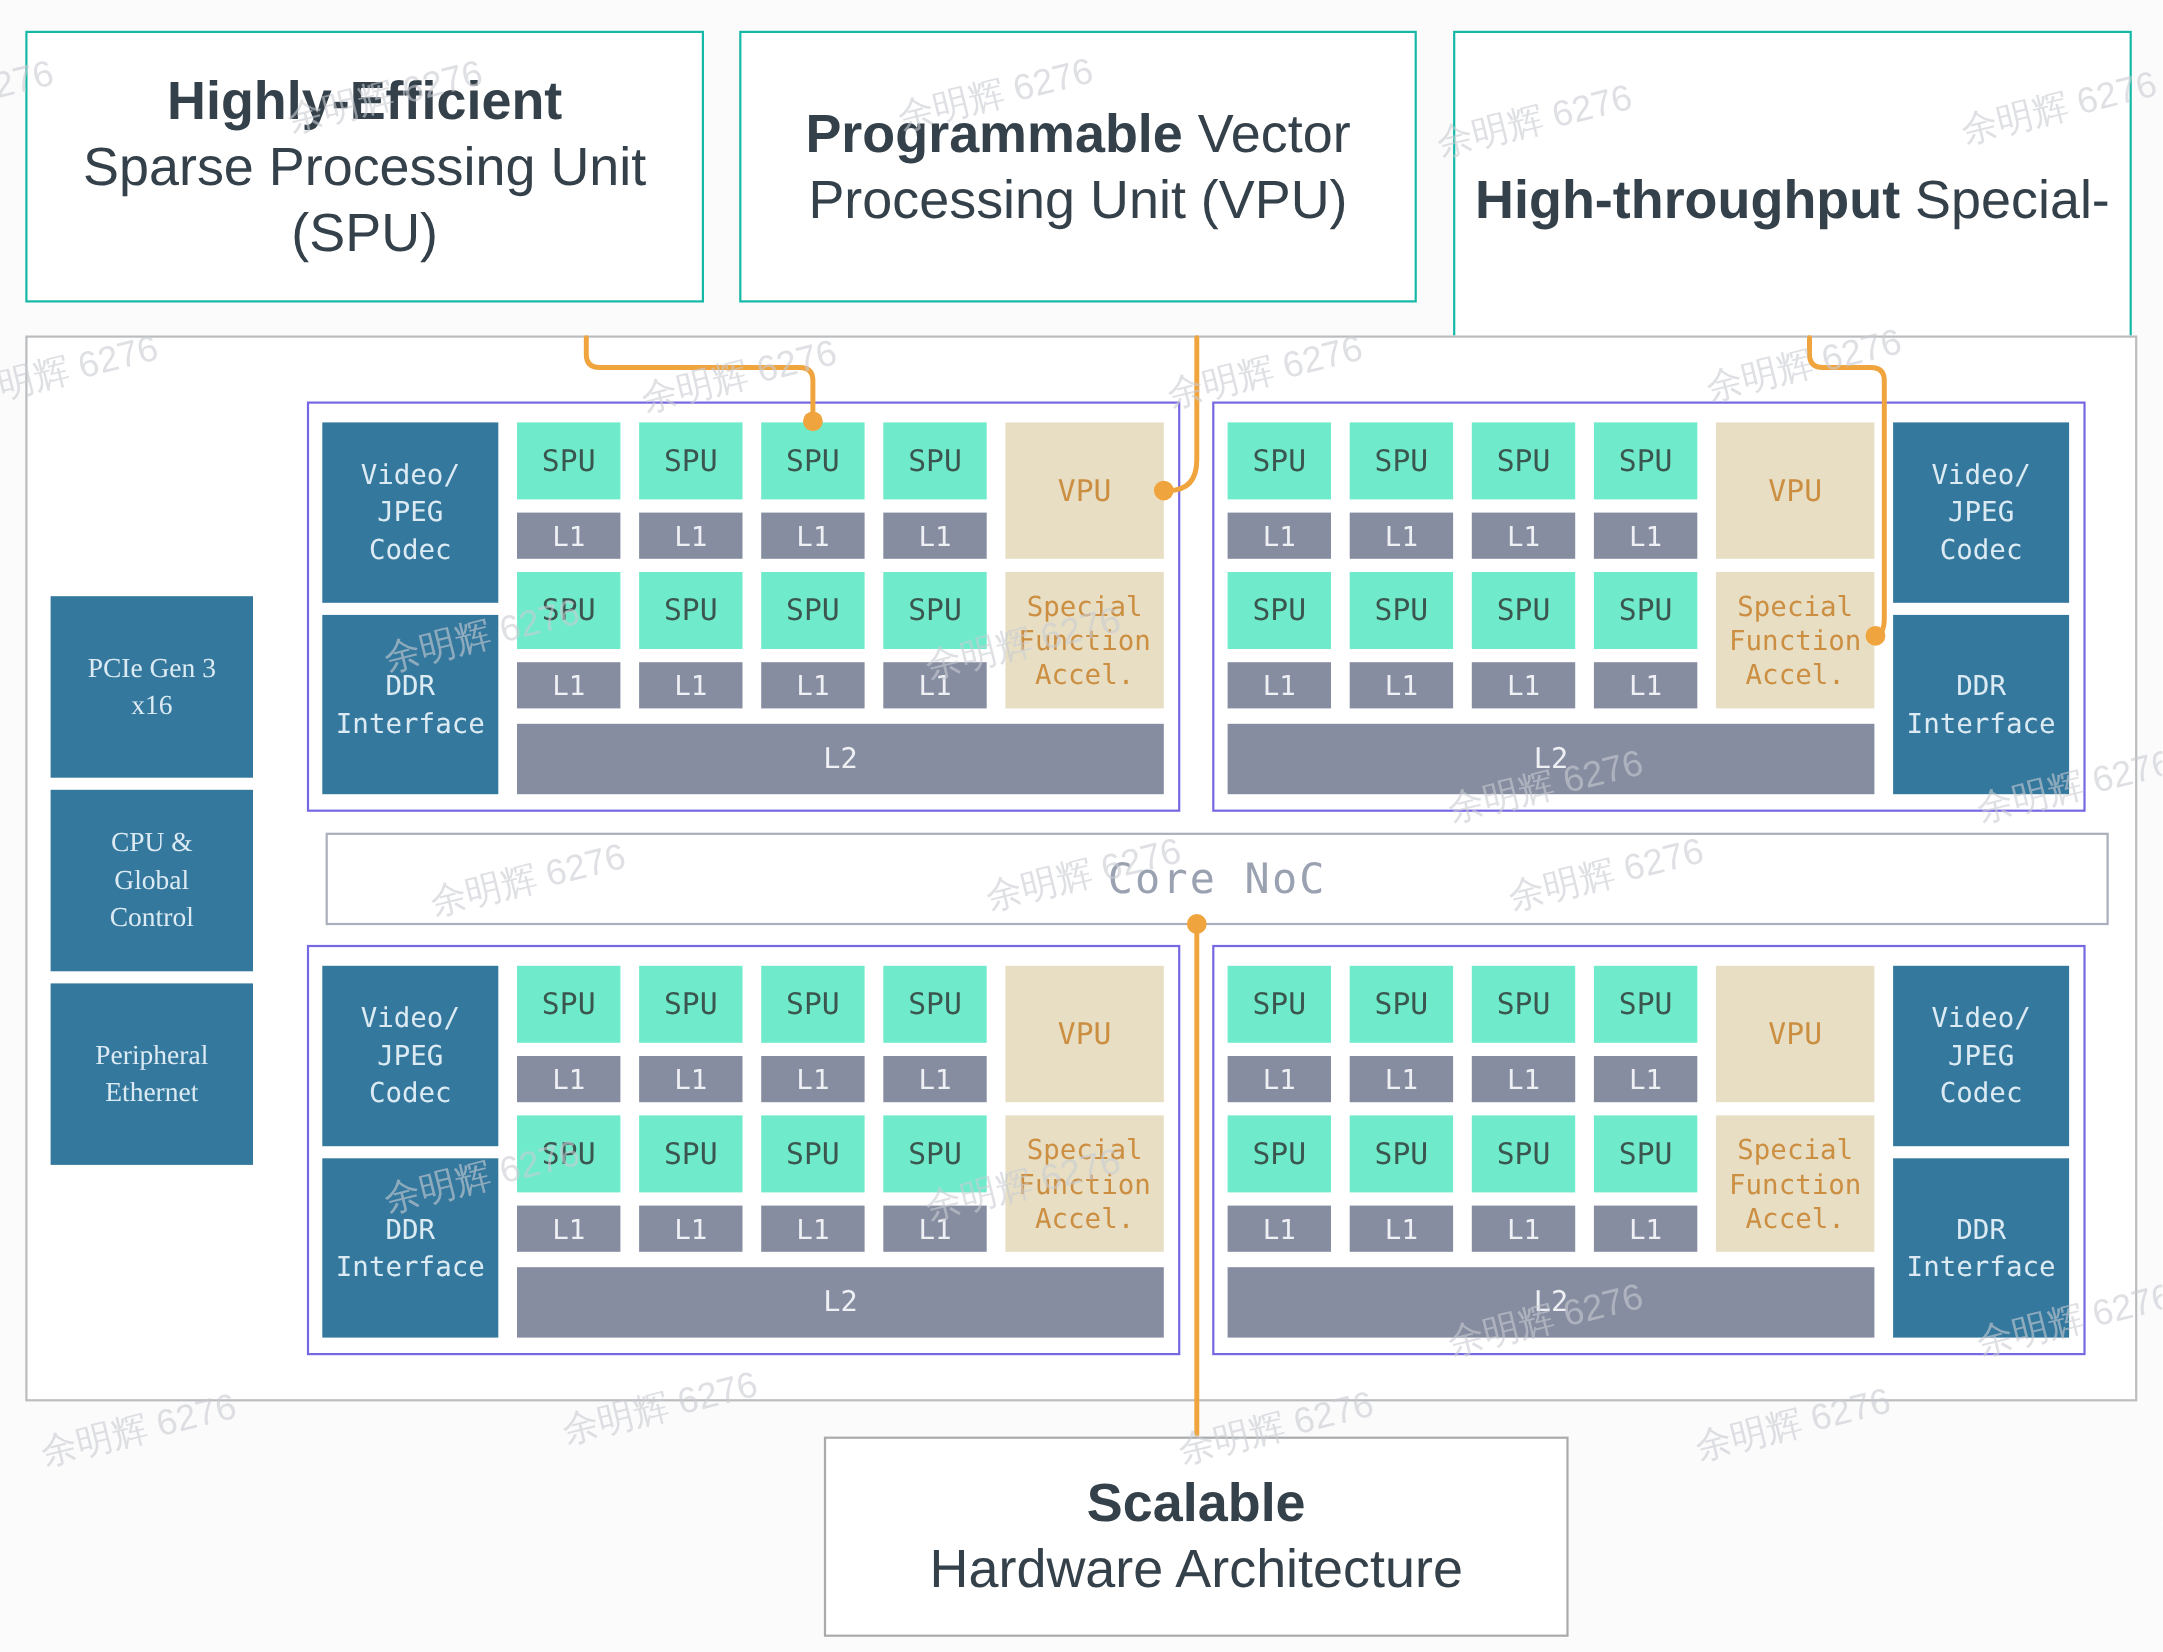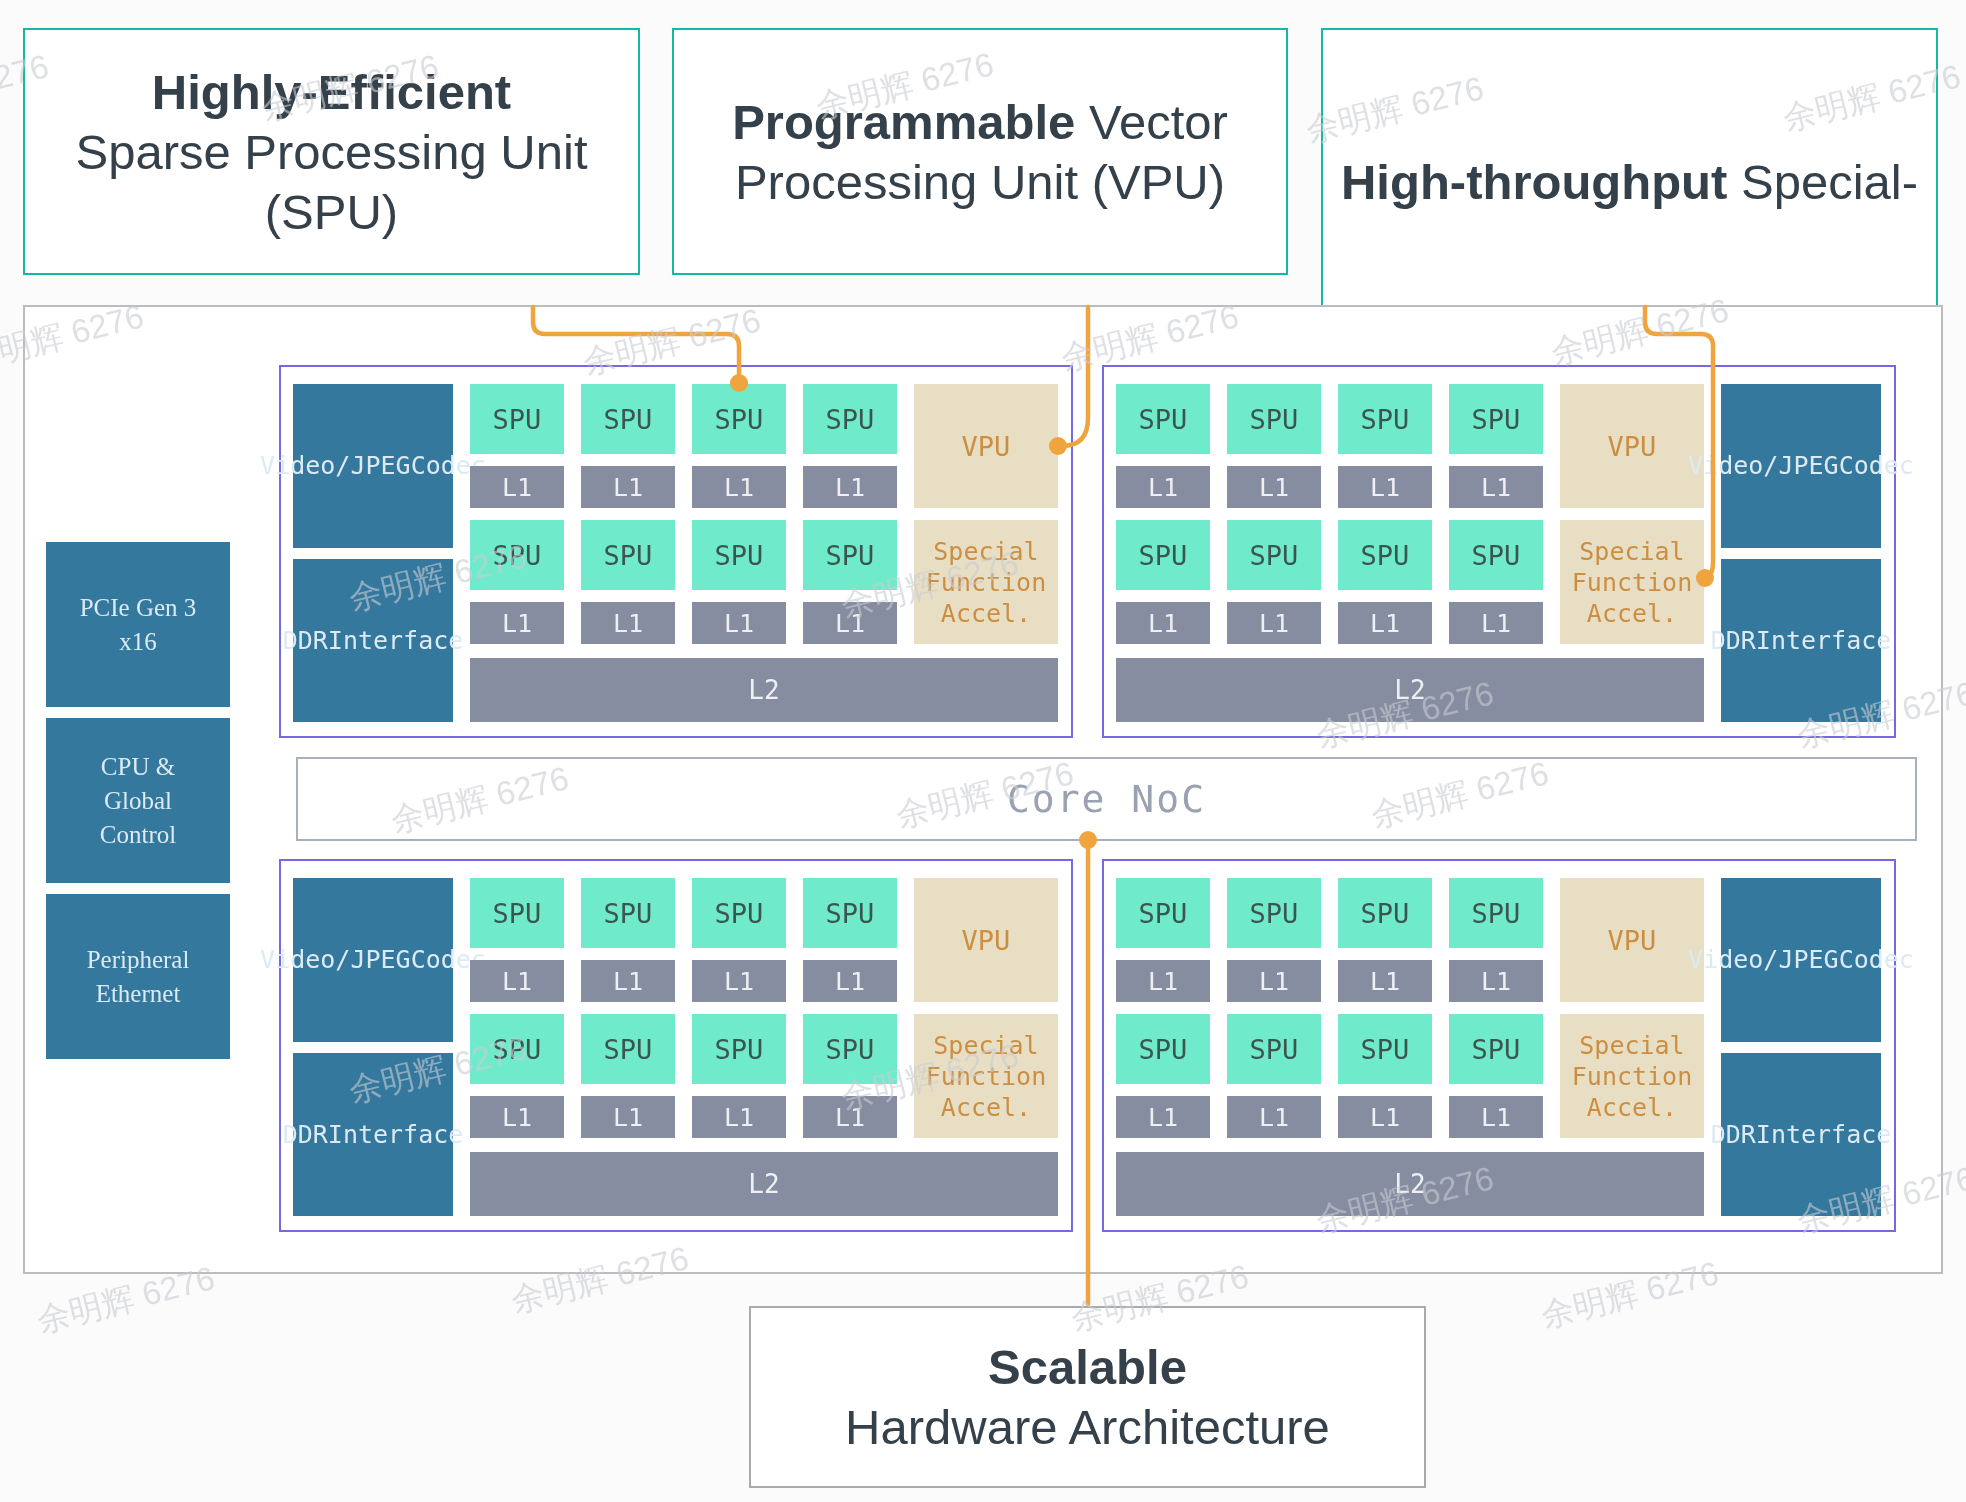--- a/index.html
+++ b/index.html
@@ -49,21 +49,21 @@
     border:2px solid var(--purple);
     display:flex; gap:17px; padding:17px 13px 14px 12px;
     font-family:"DejaVu Sans Mono", monospace;
   }
   .pos-q1{left:279px; top:365px;} .pos-q2{left:1102px; top:365px;}
   .pos-q3{left:279px; top:859px;} .pos-q4{left:1102px; top:859px;}
   .q-right .io-col{order:2;}
   .io-col{width:160px; flex:none; display:flex; flex-direction:column; justify-content:space-between;}
   .blue-box{
     background:var(--blue); color:#dcebf3; font-size:25px; line-height:34px;
-    display:flex; align-items:center; justify-content:center; text-align:center;
+    display:flex; flex-direction:column; align-items:center; justify-content:center; text-align:center;
   }
   .codec{height:164px;} .ddr{height:163px;}
   .core-col{flex:1; display:flex; flex-direction:column; min-width:0;}
   .core-top{flex:1; display:flex; gap:17px;}
   .spu-grid{
     flex:none; display:grid; grid-template-columns:repeat(4,94px);
     grid-template-rows:70px 42px 70px 42px; column-gap:17px; row-gap:12px;
   }
   .cell{display:flex; align-items:center; justify-content:center;}
   .spu{background:var(--teal); color:var(--teal-text); font-size:27px;}

